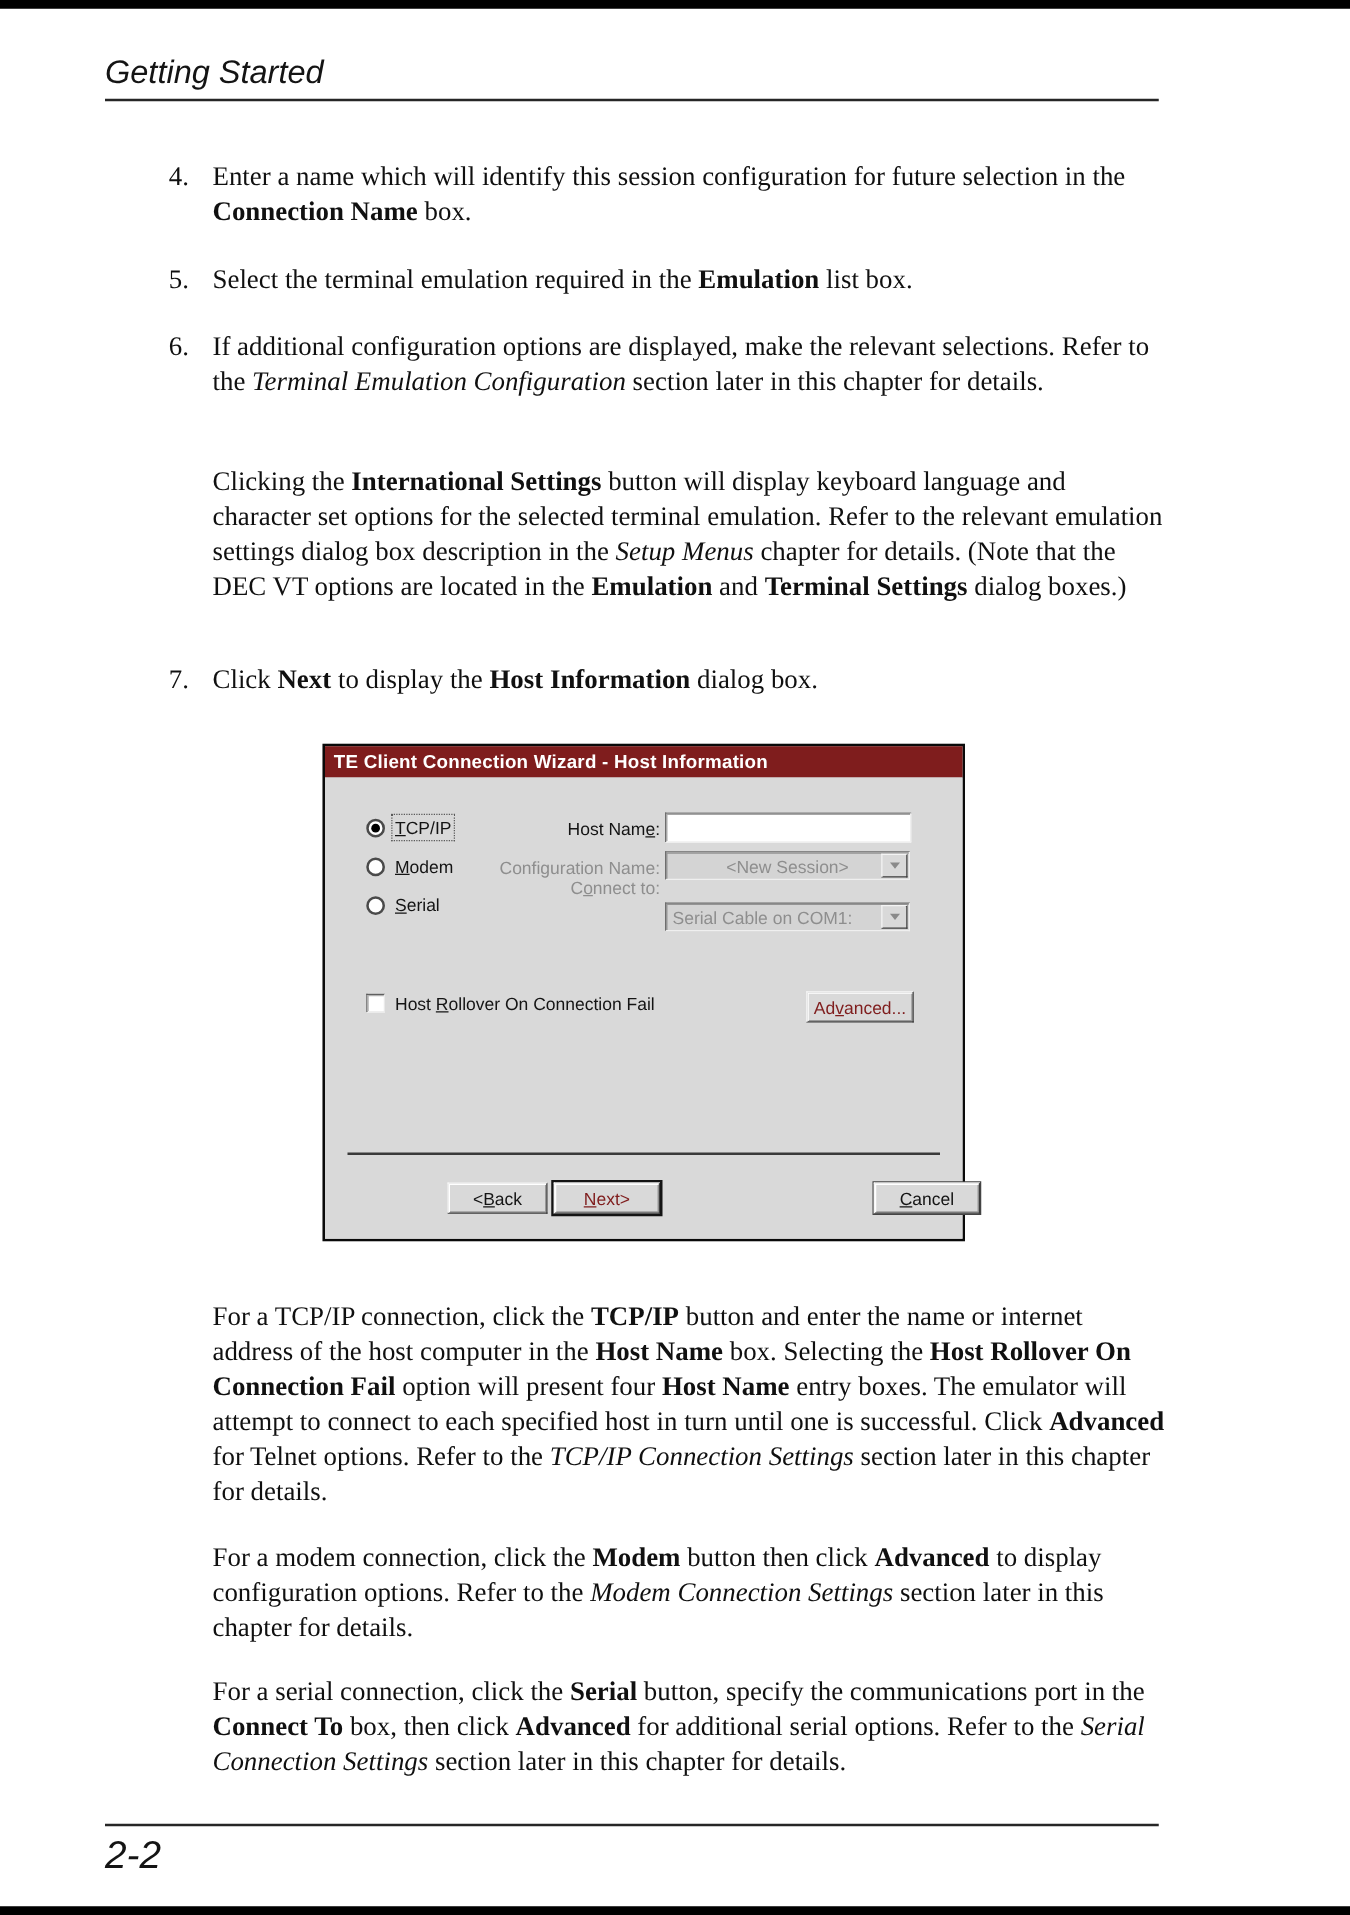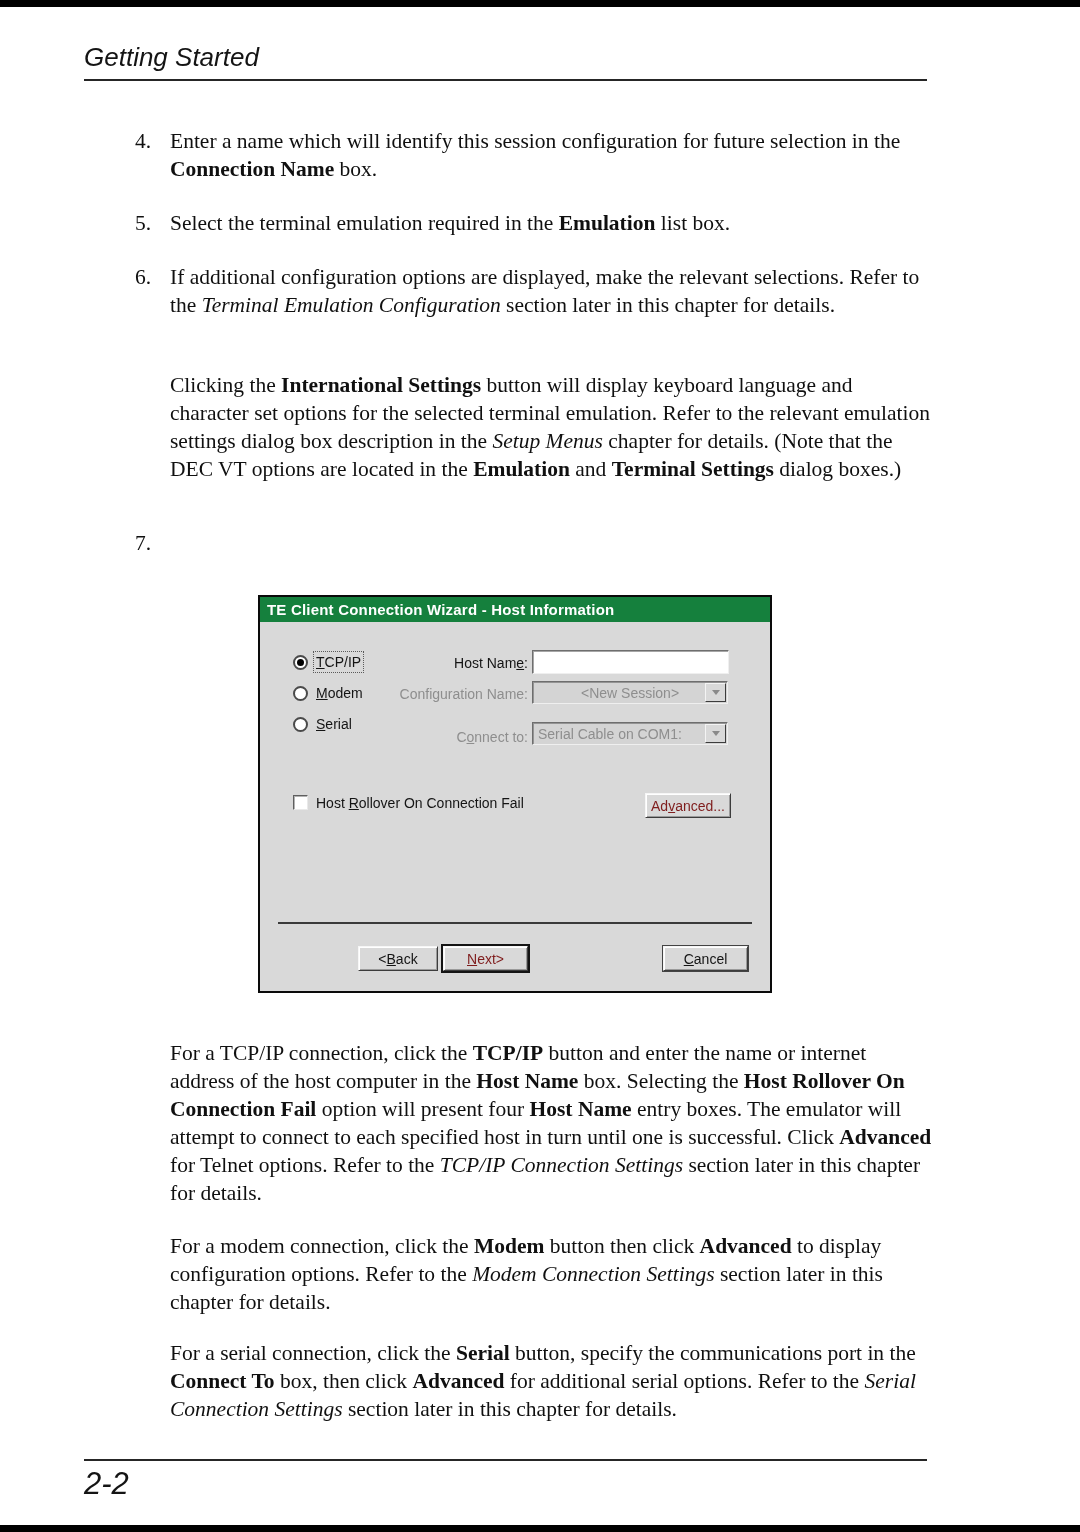--- a/index.html
+++ b/index.html
@@ -30,21 +30,21 @@
     font-family:"Liberation Sans",sans-serif;font-style:italic;font-size:31px;color:#141414;
   }
 
   
   .dialog{
     position:absolute;left:258px;top:595px;width:514px;height:398px;
     box-sizing:border-box;border:2px solid #0a0a0a;background:#d9d9d9;
     font-family:"Liberation Sans",sans-serif;font-size:14px;color:#141414;
   }
   .titlebar{
-    height:25px;background:#15803d;color:#fff;display:flex;align-items:center;
+    height:25px;background:#7f1d1d;color:#fff;display:flex;align-items:center;
     padding-left:7px;font-weight:bold;font-size:15px;letter-spacing:.2px;
   }
   .dlg-body{position:relative;height:369px;background:#d9d9d9;}
   .groupbox{
     position:absolute;left:25px;top:13px;width:461px;height:204px;box-sizing:border-box;
     border:1px solid #7f7f7f;box-shadow:1px 1px 0 #f2f2f2, inset 1px 1px 0 #f2f2f2;
   }
   .legend{position:absolute;top:-9px;left:9px;background:#d9d9d9;padding:0 5px;font-size:14px;}
   .radio-row{position:absolute;display:flex;align-items:center;gap:8px;height:18px;}
   .radio{
@@ -83,21 +83,21 @@
     box-shadow:inset 1px 1px 0 rgba(0,0,0,.3);
   }
   .btn{
     position:absolute;box-sizing:border-box;background:#d9d9d9;
     border:1px solid;border-color:#f6f6f6 #3c3c3c #3c3c3c #f6f6f6;
     box-shadow:inset 1px 1px 0 #fff, inset -1px -1px 0 #9a9a9a;
     display:flex;align-items:center;justify-content:center;
     font-family:"Liberation Sans",sans-serif;font-size:14px;color:#141414;cursor:default;
   }
   .btn.default{box-shadow:0 0 0 2px #141414, inset 1px 1px 0 #fff, inset -1px -1px 0 #9a9a9a;}
-  .btn.outlined{box-shadow:0 0 0 1px #444, inset 1px 1px 0 #fff, inset -1px -1px 0 #9a9a9a;}
+  .btn.outlined{box-shadow:0 0 0 1px #444, inset 1px 1px 0 #fff, inset -1px -1px 0 #9a9a9a;margin-left:36px;}
   .btn.disabled{color:#7f1d1d;}
   .separator{position:absolute;background:#3a3a3a;}
 </style>
 </head>
 <body>
 
 <div class="page">
 
   <div class="scan-edge" style="top:0;height:7px;"></div>
 
@@ -115,20 +115,21 @@
   <div class="body-item" style="top:263px;">
     <span class="num">6.</span>
     <span><span>If additional configuration options are displayed, make the relevant selections. Refer to the </span><span class="i">Terminal Emulation Configuration</span><span> section later in this chapter for details.</span></span>
   </div>
   <div class="body-item" style="top:371px;">
     <span class="num"></span>
     <span><span>Clicking the </span><span class="b">International Settings</span><span> button will display keyboard language and character set options for the selected terminal emulation. Refer to the relevant emulation settings dialog box description in the </span><span class="i">Setup Menus</span><span> chapter for details. (Note that the DEC VT options are located in the </span><span class="b">Emulation</span><span> and </span><span class="b">Terminal Settings</span><span> dialog boxes.)</span></span>
   </div>
   <div class="body-item" style="top:529px;">
     <span class="num">7.</span>
+    <span><span>Click </span><span class="b">Next</span><span> to display the </span><span class="b">Host Information</span><span> dialog box.</span></span>
   </div>
 
   <div class="dialog">
     <div class="titlebar">
       <span>TE Client Connection Wizard - Host Information</span>
     </div>
     <div class="dlg-body">
 
 
       <div class="radio-row" style="left:33px;top:31px;">
@@ -148,21 +149,21 @@
       <input class="sunken-input" value="" style="">
 
       <div class="field-label dim" style="top:64px;"><span>Configuration Name:</span></div>
       <div class="dropdown" style="top:59px;padding-left:48px;">
         <span>&lt;New Session&gt;</span>
         <span class="dd-arrow">
             <span class="dd-tri"></span>
           </span>
       </div>
 
-      <div class="field-label dim" style="top:107px;"><span>C</span><span class="u">o</span><span>nnect to:</span></div>
+      <div class="field-label dim" style="top:80px;"><span>C</span><span class="u">o</span><span>nnect to:</span></div>
       <div class="dropdown" style="top:100px;text-align:center;">
         <span>Serial Cable on COM1:</span>
         <span class="dd-arrow">
             <span class="dd-tri"></span>
           </span>
       </div>
 
       <div class="checkbox-row" style="left:33px;top:172px;">
         <span class="checkbox"></span>
         <span><span>Host </span><span class="u">R</span><span>ollover On Connection Fail</span></span>

